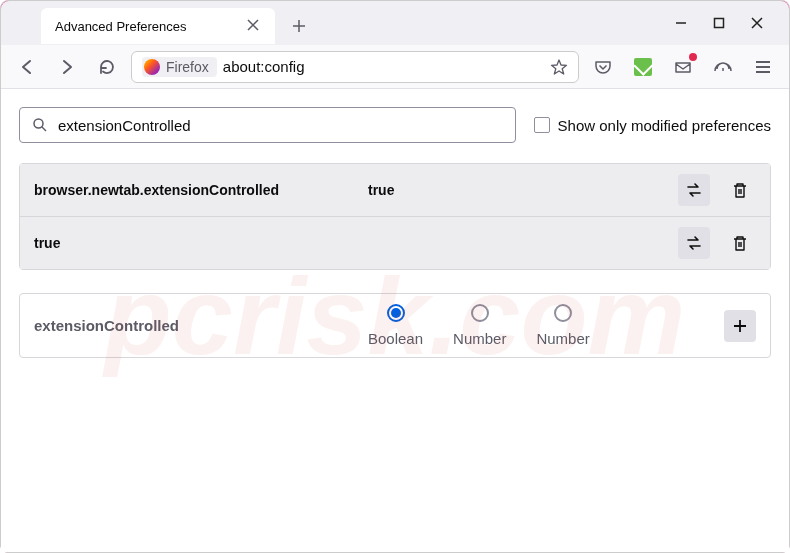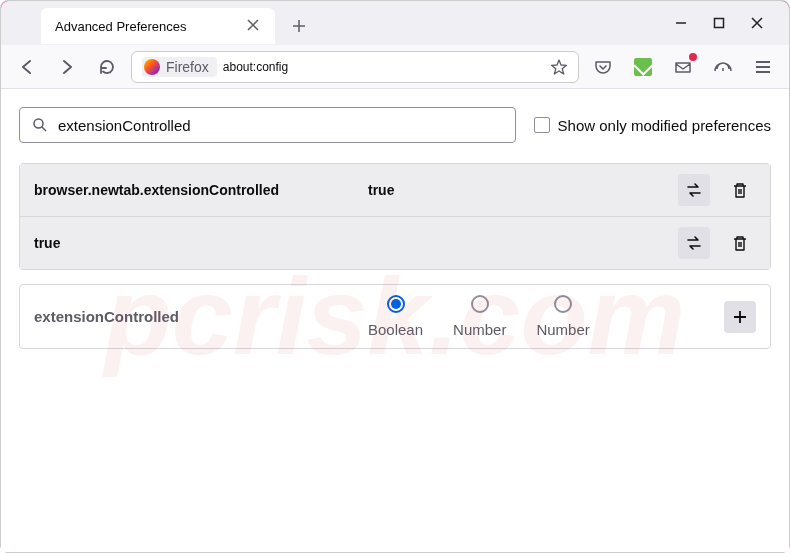--- a/index.html
+++ b/index.html
@@ -14,36 +14,36 @@
     .new-tab { width: 28px; height: 28px; display: flex; align-items: center; justify-content: center; margin-left: 10px; margin-top: 6px; cursor: pointer; color: #5b5b66; }
     .window-controls { margin-left: auto; display: flex; gap: 18px; margin-right: 22px; }
     .window-control { width: 20px; height: 20px; display: flex; align-items: center; justify-content: center; cursor: pointer; color: #222; }
     
     .toolbar { height: 44px; display: flex; align-items: center; padding: 0 10px; gap: 8px; background: #f9f9fb; border-bottom: 1px solid #e0e0e6; }
     .nav-btn { width: 32px; height: 32px; display: flex; align-items: center; justify-content: center; border-radius: 4px; cursor: pointer; color: #5b5b66; }
     .urlbar { flex: 1; height: 32px; display: flex; align-items: center; background: #fff; border: 1px solid #ccc; border-radius: 6px; padding: 0 10px; gap: 6px; }
     .urlbar-identity { display: flex; align-items: center; gap: 6px; padding: 2px 8px 2px 2px; border-radius: 4px; background: #f0f0f4; }
     .firefox-icon { width: 16px; height: 16px; background: linear-gradient(135deg, #ff9500 20%, #ff5722 40%, #9c27b0 80%); border-radius: 50%; }
     .urlbar-label { font-size: 14px; color: #5b5b66; }
-    .urlbar-url { font-size: 12px; color: #0c0c0d; }
+    .urlbar-url { font-size: 15px; color: #0c0c0d; }
     .urlbar-star { margin-left: auto; color: #5b5b66; }
     .toolbar-icon { width: 32px; height: 32px; display: flex; align-items: center; justify-content: center; cursor: pointer; color: #5b5b66; }
     .ext-icon { width: 18px; height: 18px; background: #6bc04b; border-radius: 2px; position: relative; }
     .ext-icon::after { content: ""; position: absolute; top: 3px; left: 3px; width: 12px; height: 12px; border: 2px solid #fff; border-top: none; border-right: none; transform: rotate(-45deg) translate(1px,-2px); }
     .mail-icon { position: relative; }
     .mail-badge { position: absolute; top: 2px; right: 2px; width: 8px; height: 8px; background: #e22850; border-radius: 50%; }
     
     .content { flex: 1; padding: 18px 18px; background: #fff; }
     .search-row { display: flex; align-items: center; gap: 18px; margin-bottom: 20px; }
     .search-box { flex: 1; height: 36px; display: flex; align-items: center; background: #fff; border: 1px solid #8f8f9d; border-radius: 4px; padding: 0 12px; gap: 10px; }
     .search-input { flex: 1; border: none; outline: none; font-size: 15px; color: #0c0c0d; }
     .show-modified { display: flex; align-items: flex-start; gap: 8px; font-size: 15px; color: #0c0c0d; cursor: pointer; }
     .checkbox { width: 16px; height: 16px; border: 1px solid #8f8f9d; border-radius: 2px; }
     
-    .pref-list { border: 1px solid #d7d7db; border-radius: 4px; margin-bottom: 14px; }
+    .pref-list { border: 1px solid #d7d7db; border-radius: 4px; margin-bottom: 23px; }
     .pref-row { display: flex; align-items: center; padding: 10px 14px; gap: 14px; }
     .pref-row.modified { background: #ededf0; font-weight: bold;}
     .pref-row + .pref-row { border-top: 1px solid #d7d7db; }
     .pref-name { width: 320px; font-size: 14px; word-wrap: break-word; color: #0c0c0d; }
     .pref-value { flex: 1; font-size: 14px; color: #0c0c0d; }
     .pref-action { width: 32px; height: 32px; display: flex; align-items: center; justify-content: center; border-radius: 4px; background: #e0e0e6; cursor: pointer; font-weight: normal;}
     .pref-action.plain { background: transparent; }
     
     .new-pref { display: flex; align-items: center; padding: 10px 14px; gap: 14px; border: 1px solid #d7d7db; border-radius: 4px; }
     .new-pref-name { width: 320px; font-size: 15px; font-weight: bold; color: #5b5b66; }

